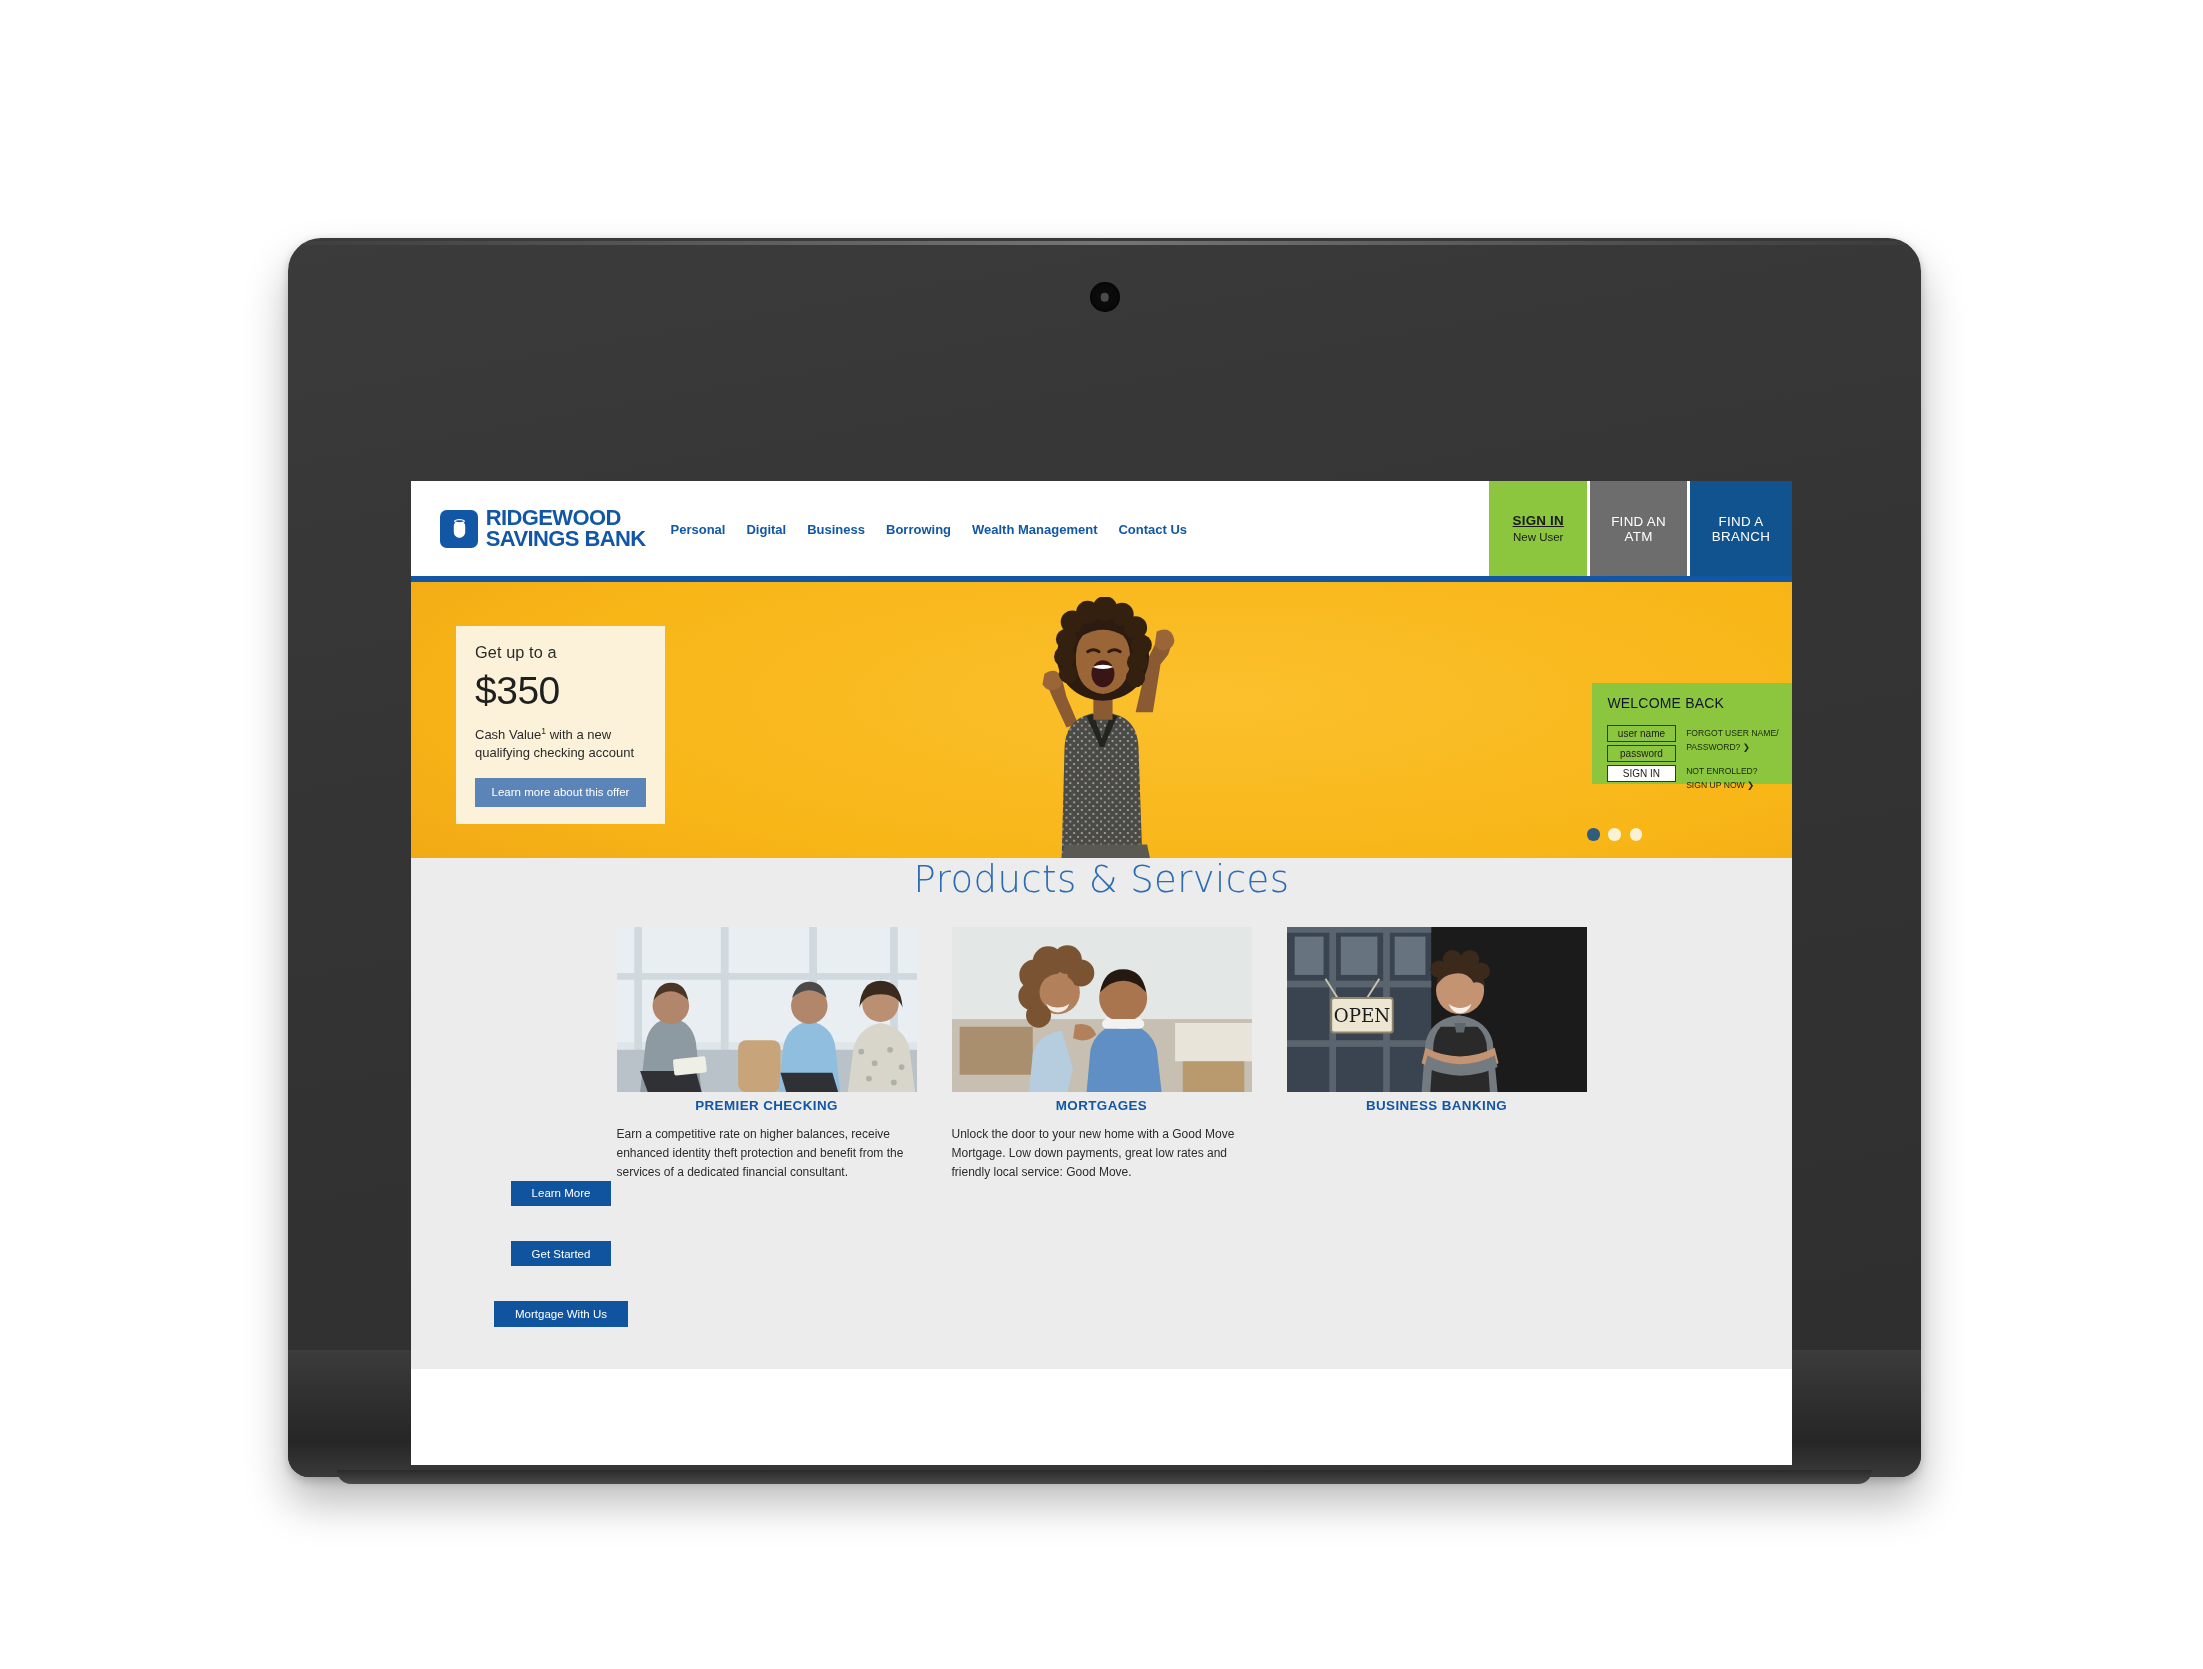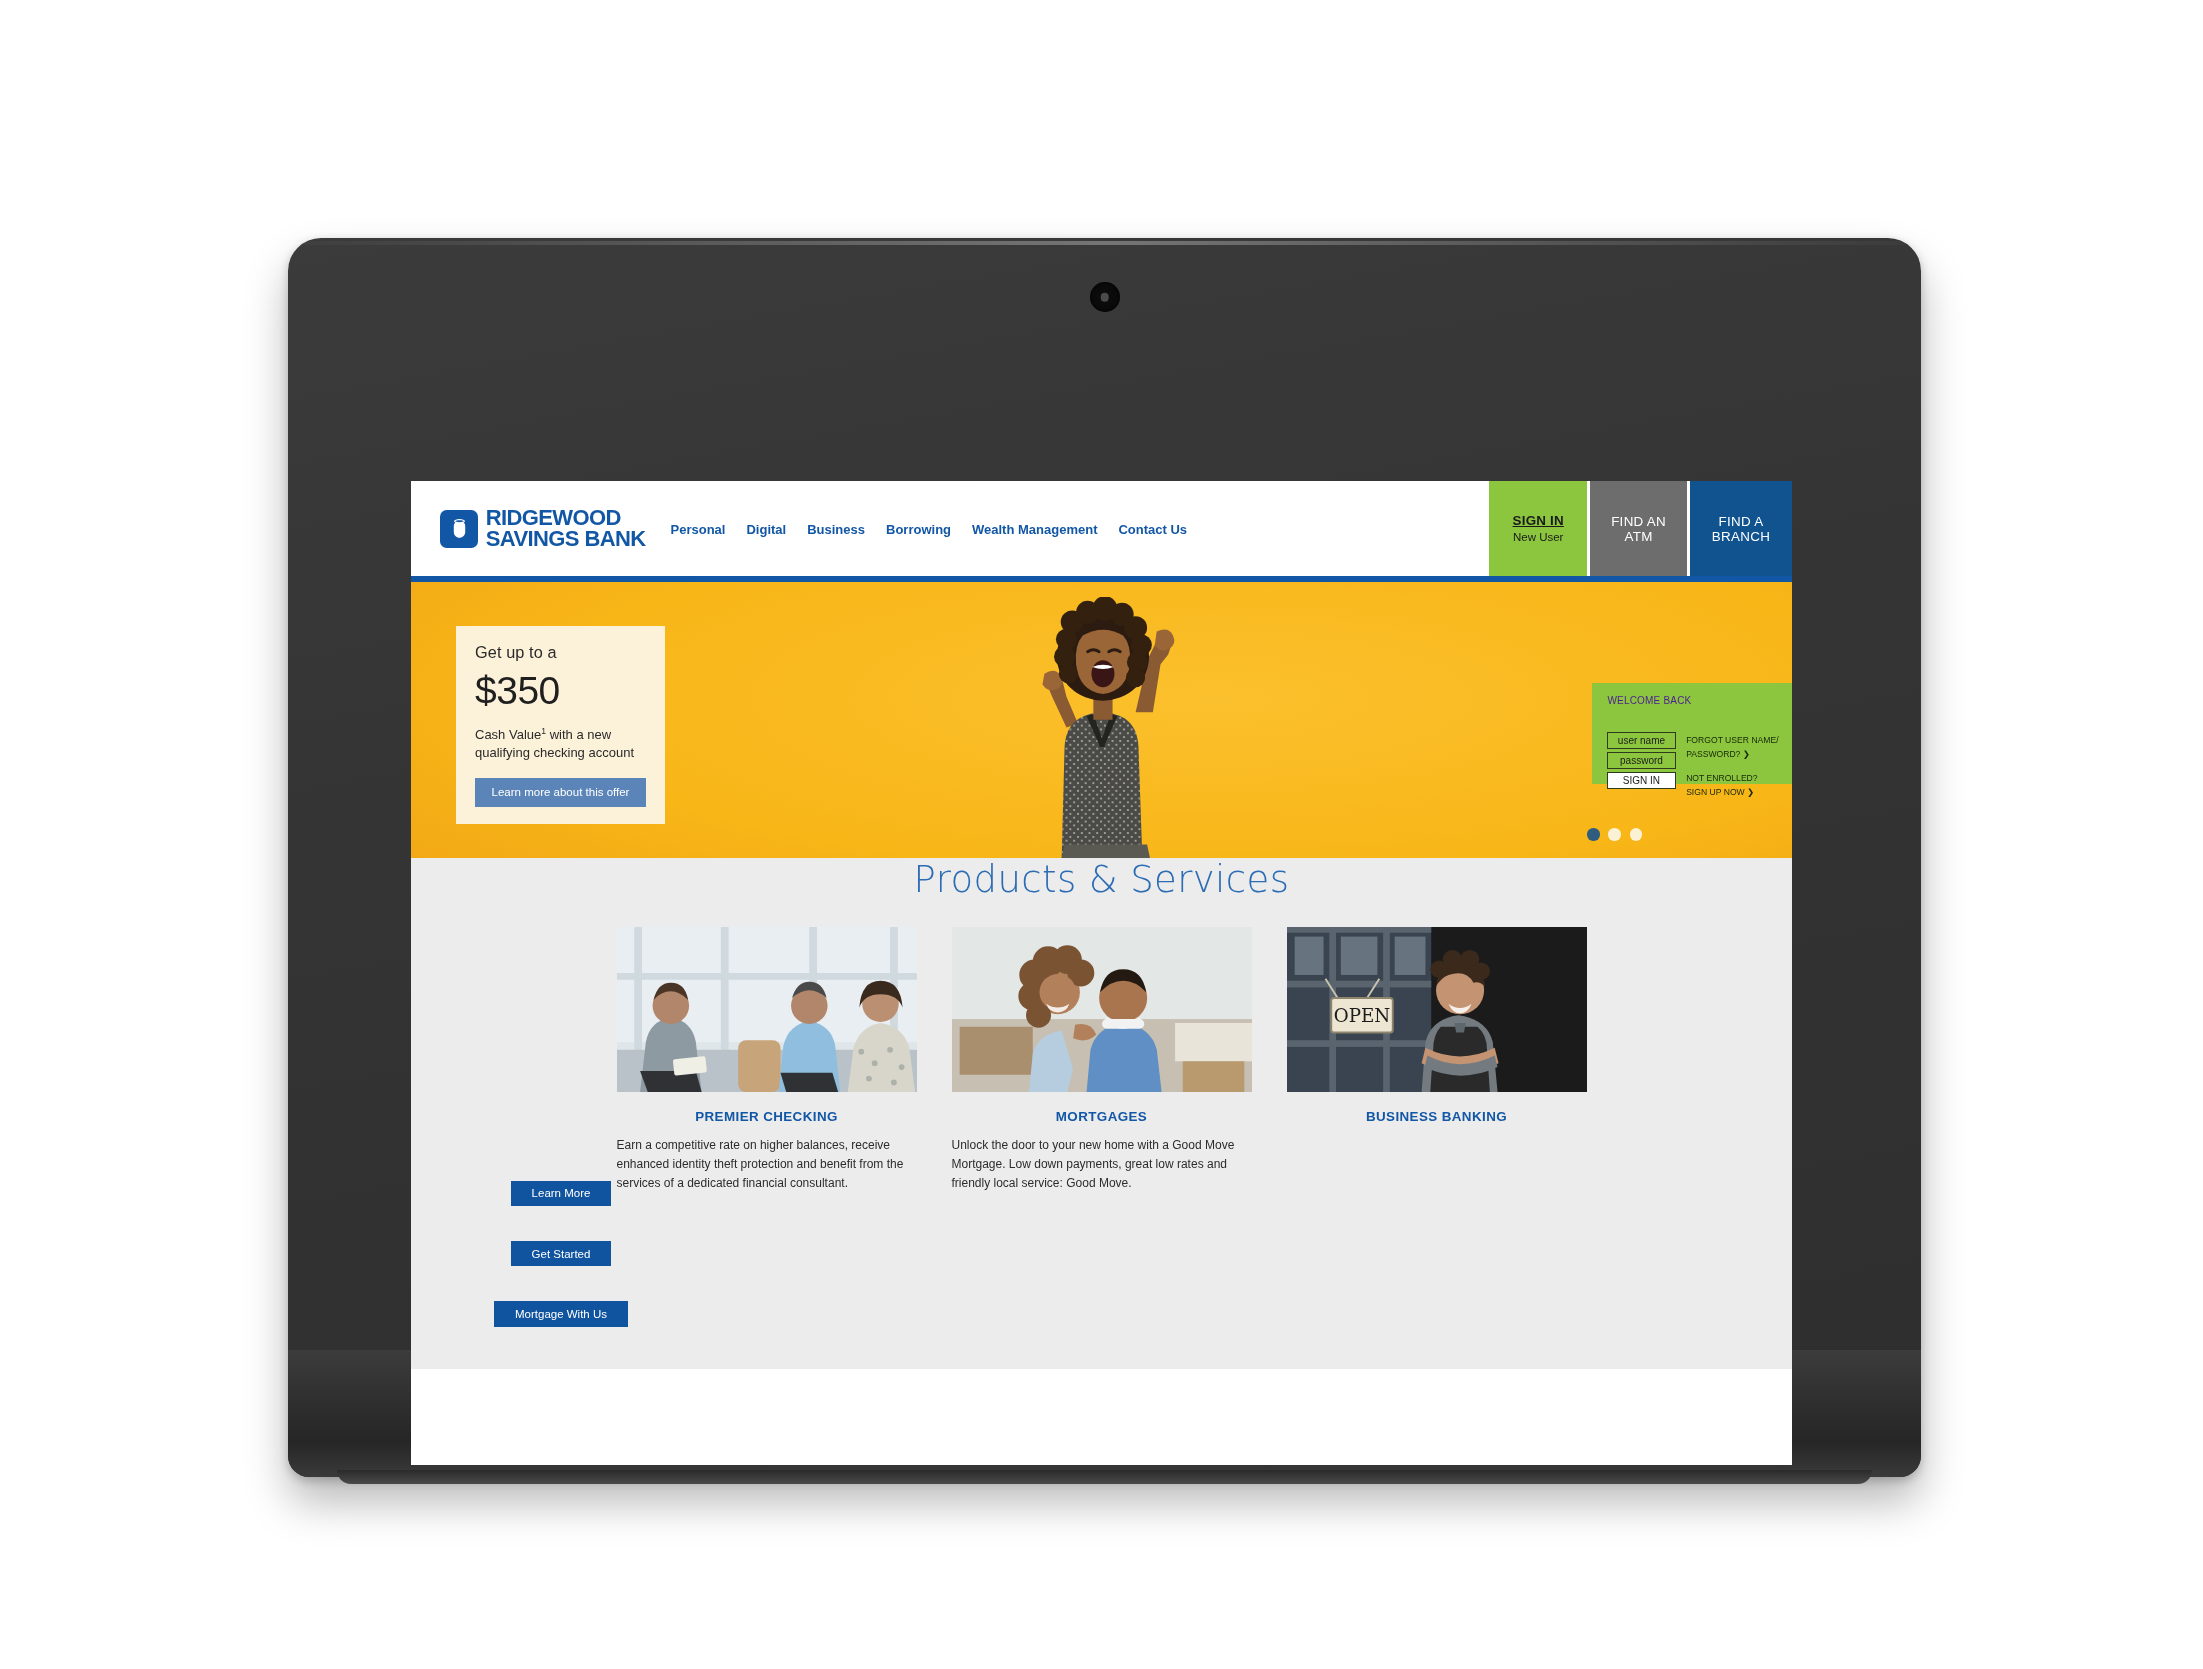--- a/index.html
+++ b/index.html
@@ -280,24 +280,24 @@
     position: absolute;
     right: 0;
     top: 101px;
     width: 200px;
     height: 101px;
     background: #8cc63e;
     padding: 12.5px 13.4px 0 15.4px;
     box-sizing: border-box;
   }
   .login-title {
-    font-size: 10px;
-    color: #4c1d95;
+    font-size: 14px;
+    color: #0f172a;
     letter-spacing: 0.2px;
-    margin-bottom: 26px;
+    margin-bottom: 14px;
   }
   .login-body { display: flex; gap: 10.6px; }
   .login-fields { width: 88px; }
   .login-input {
     display: block;
     width: 100%;
     box-sizing: border-box;
     height: 16.3px;
     margin-bottom: 3.8px;
     background: transparent;
@@ -351,21 +351,21 @@
     height: 165px;
     background: #c9cfd4;
     overflow: hidden;
     position: relative;
   }
   .card-title {
     text-align: center;
     color: #1257a6;
     font-size: 13.4px;
     font-weight: bold;
-    margin-top: 17px;
+    margin-top: 6px;
     letter-spacing: 0.4px;
   }
   .card-text {
     color: #2c2c2c;
     font-size: 12px;
     line-height: 1.58;
     margin-top: 12.5px;
   }
   .card-btn {
     display: block;

